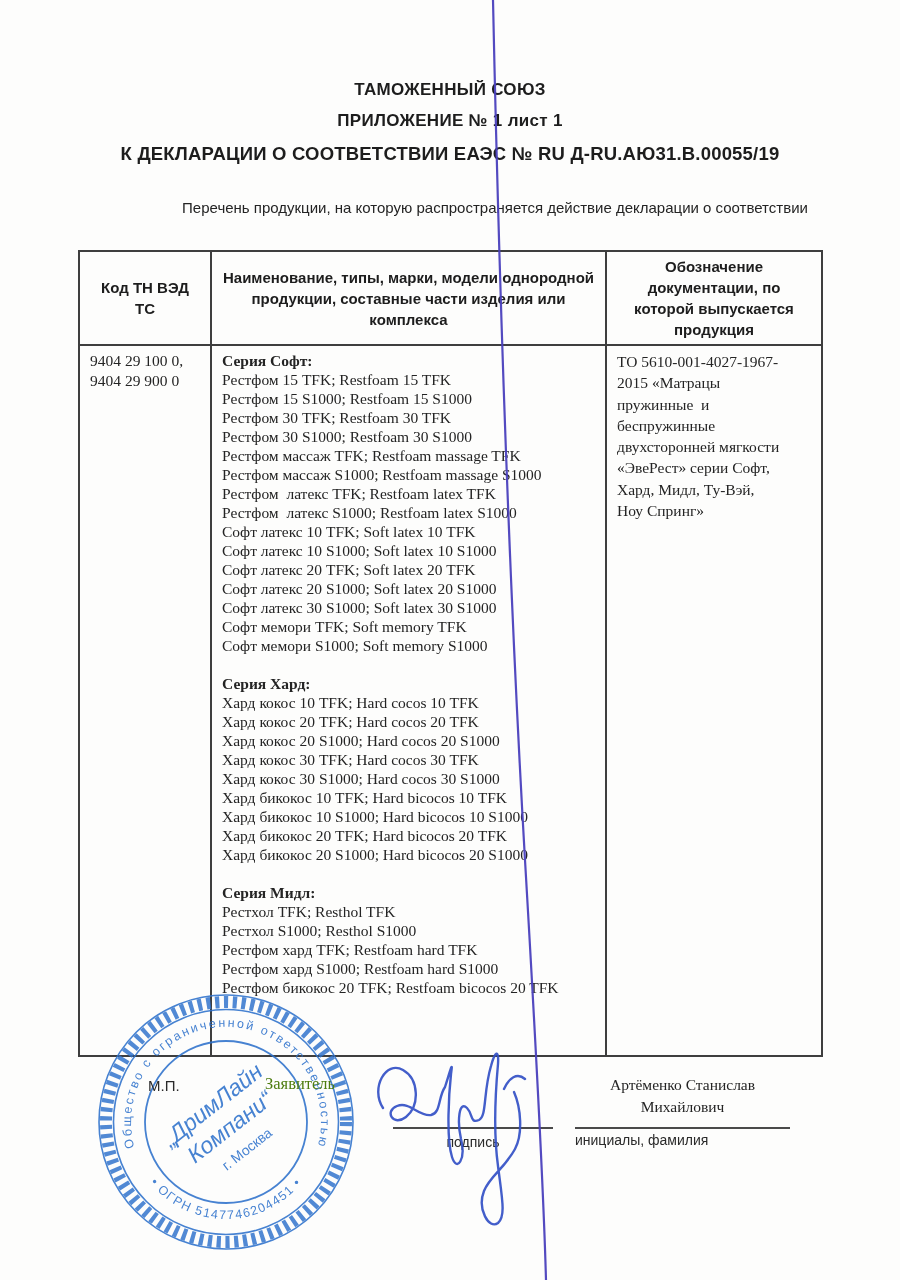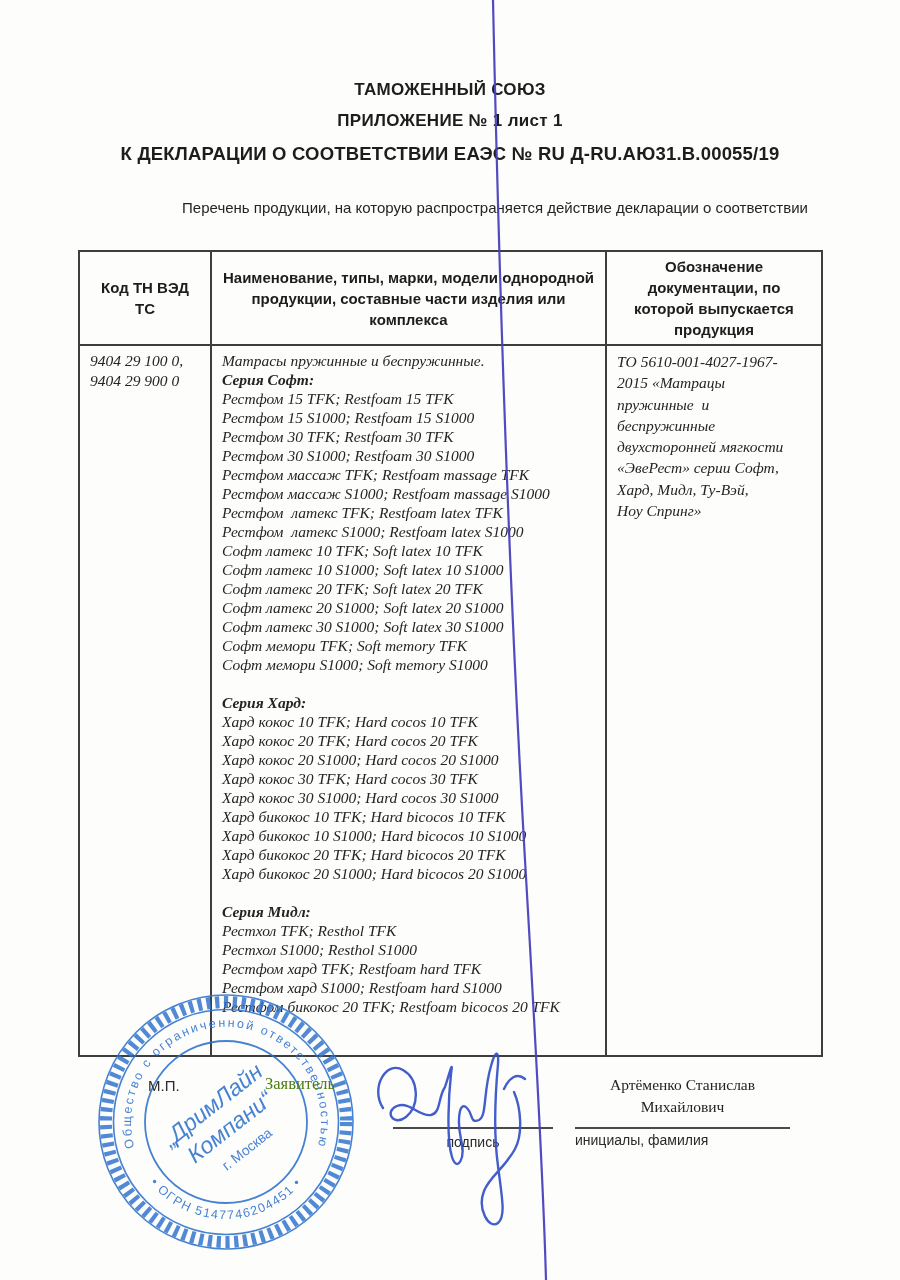--- a/index.html
+++ b/index.html
@@ -24,21 +24,21 @@
   
   .tbl{
     position:absolute;left:78px;top:250px;width:745px;height:807px;
     border:2px solid #3e3e3e;box-sizing:border-box;display:flex;flex-direction:column;
   }
   .tbl .hrow{
     display:flex;height:94px;box-sizing:border-box;border-bottom:2px solid #3e3e3e;
     font-family:"Liberation Sans", sans-serif;font-weight:bold;font-size:15px;
     color:#1d1d1d;line-height:1.4;
   }
-  .tbl .brow{display:flex;flex:1;font-style:italic;}
+  .tbl .brow{display:flex;flex:1;}
   .c1{width:130px;box-sizing:border-box;}
   .c2{width:397px;box-sizing:border-box;border-left:2px solid #3e3e3e;border-right:2px solid #3e3e3e;}
   .c3{flex:1;box-sizing:border-box;}
   .hc{display:flex;align-items:center;justify-content:center;text-align:center;padding:4px 10px;}
   .bc{padding:5px 8px 0 10px;font-size:15.5px;color:#242424;}
   .tline{height:19px;line-height:19px;white-space:pre;overflow:visible;}
   .tline.bold{font-weight:bold;}
   .code-lines .tline{height:20px;line-height:20px;}
   .doc-lines .tline{height:21.3px;line-height:21.3px;}
   
@@ -79,21 +79,20 @@
       <div class="c1 hc">Код ТН ВЭД ТС</div>
       <div class="c2 hc">Наименование, типы, марки, модели однородной продукции, составные части изделия или комплекса</div>
       <div class="c3 hc">Обозначение документации, по которой выпускается продукция</div>
     </div>
     <div class="brow">
       <div class="c1 bc code-lines">
           <div class="tline">9404 29 100 0,</div>
           <div class="tline">9404 29 900 0</div>
         </div>
       <div class="c2 bc">
-          <div class="tline">Матрасы пружинные и беспружинные.</div>
           <div class="tline bold">Серия Софт:</div>
           <div class="tline">Рестфом 15 TFK; Restfoam 15 TFK</div>
           <div class="tline">Рестфом 15 S1000; Restfoam 15 S1000</div>
           <div class="tline">Рестфом 30 TFK; Restfoam 30 TFK</div>
           <div class="tline">Рестфом 30 S1000; Restfoam 30 S1000</div>
           <div class="tline">Рестфом массаж TFK; Restfoam massage TFK</div>
           <div class="tline">Рестфом массаж S1000; Restfoam massage S1000</div>
           <div class="tline">Рестфом  латекс TFK; Restfoam latex TFK</div>
           <div class="tline">Рестфом  латекс S1000; Restfoam latex S1000</div>
           <div class="tline">Софт латекс 10 TFK; Soft latex 10 TFK</div>

